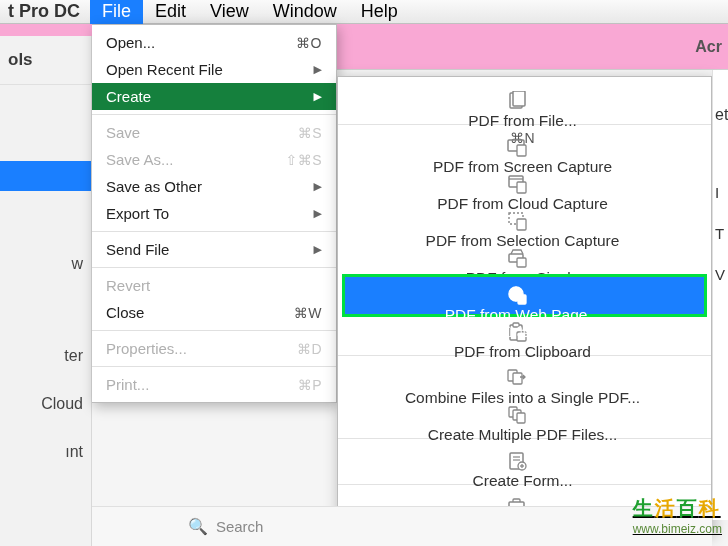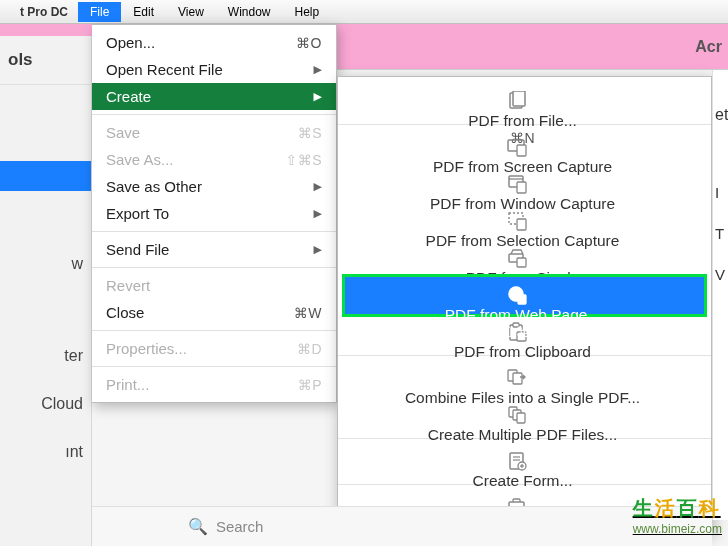--- a/index.html
+++ b/index.html
@@ -1,18 +1,18 @@
 <!DOCTYPE html>
 <html><head>
   <meta charset="utf-8">
   <style>
     * { margin: 0; padding: 0; box-sizing: border-box; font-family: -apple-system, "Helvetica Neue", Arial, sans-serif; }
     body { width: 728px; height: 546px; overflow: hidden; background: #f5f5f5; position: relative; }
     
-    .menubar { height: 24px; background: linear-gradient(#fafafa, #e8e8e8); border-bottom: 1px solid #c0c0c0; display: flex; align-items: center; font-size: 12px; padding-left: 16px; }
+    .menubar { height: 24px; background: linear-gradient(#fafafa, #e8e8e8); border-bottom: 1px solid #c0c0c0; display: flex; align-items: center; font-size: 18px; padding-left: 4px; }
     .app-title { padding: 0 10px 0 4px; font-weight: 600; color: #333; }
     .menu-item { padding: 3px 12px; cursor: default; }
     .menu-item.active { background: #1a7fff; color: #fff; }
     
     .toolbar-row { height: 46px; background: #f9a8d4; border-bottom: 1px solid #d0d0d0; position: relative; font-weight: bold; }
     .right-label { position: absolute; right: 6px; top: 14px; font-size: 16px; color: #555; }
     
     .sidebar { position: absolute; left: 0; top: 36px; width: 92px; height: 522px; background: #f2f2f2; border-right: 1px solid #d8d8d8; }
     .sidebar-head { padding: 14px 8px; font-size: 17px; font-weight: 600; color: #3a3a3a; border-bottom: 1px solid #e0e0e0; }
     .sidebar-item { padding: 10px 8px; font-size: 16px; color: #444; text-align: right; }
@@ -156,21 +156,21 @@
     <span class="sm-label">PDF from Screen Capture</span>
   </div>
   <div class="sm-row">
     <span class="sm-icon">
         <svg width="20" height="20">
           <rect x="2" y="2" width="14" height="11" rx="1" fill="none" stroke="#888" stroke-width="1.5"></rect>
           <line x1="2" y1="5" x2="16" y2="5" stroke="#888" stroke-width="1.3"></line>
           <rect x="10" y="8" width="9" height="11" rx="1" fill="#fff" stroke="#888" stroke-width="1.3"></rect>
         </svg>
       </span>
-    <span class="sm-label">PDF from Window Capture</span>
+    <span class="sm-label">PDF from Cloud Capture</span>
   </div>
   <div class="sm-row">
     <span class="sm-icon">
         <svg width="20" height="20">
           <rect x="2" y="2" width="14" height="11" fill="none" stroke="#888" stroke-width="1.4" stroke-dasharray="2 2"></rect>
           <rect x="10" y="8" width="9" height="11" rx="1" fill="#fff" stroke="#888" stroke-width="1.3"></rect>
         </svg>
       </span>
     <span class="sm-label">PDF from Selection Capture</span>
   </div>

